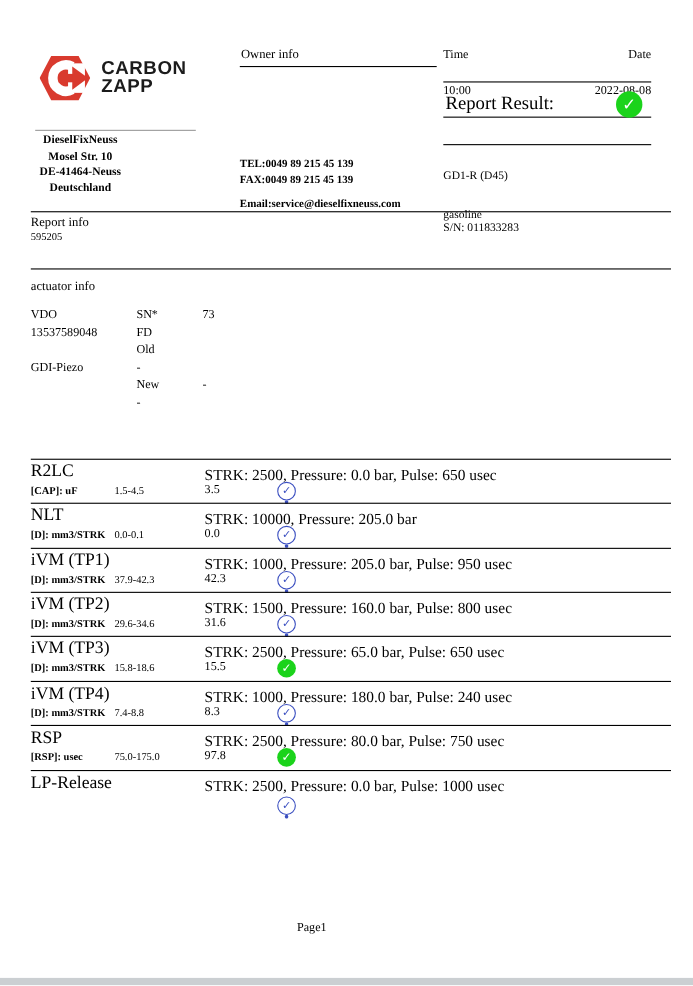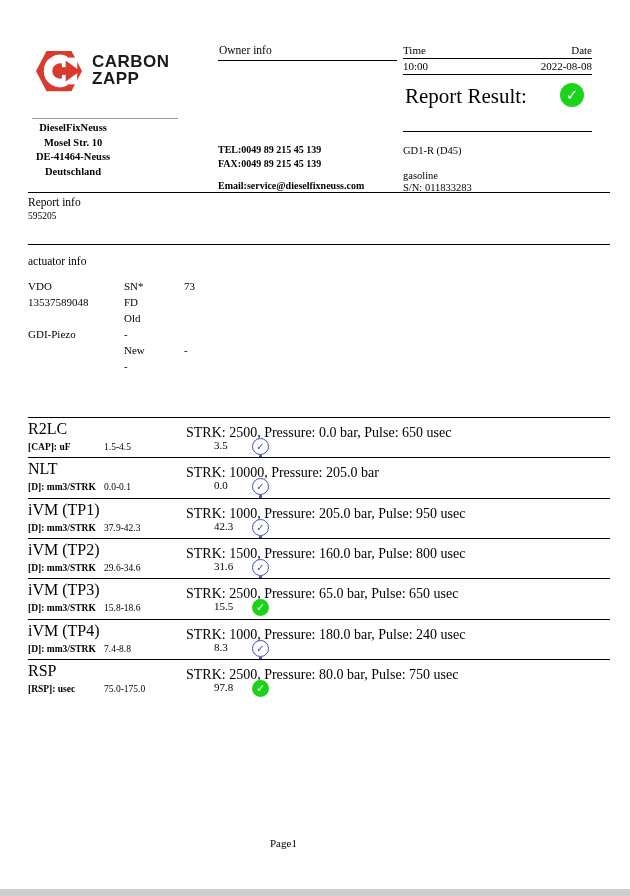--- a/index.html
+++ b/index.html
@@ -8,52 +8,52 @@
   .abs{position:absolute;}
   
   #logo-icon{left:36px;top:48px;width:46px;height:46px;}
   #logo-text{left:92px;top:53px;font-family:"Liberation Sans","DejaVu Sans",sans-serif;
              font-weight:800;font-size:17px;line-height:17px;letter-spacing:0.5px;color:#1b1b1b;}
   
   #owner-info-label{left:219px;top:44px;font-size:11.5px;}
   #owner-info-rule{left:218px;top:60px;width:179px;border-bottom:1.3px solid #000;}
   #timedate{left:403px;top:44px;width:189px;}
   .td-row{display:flex;justify-content:space-between;font-size:11px;
-          border-bottom:1.3px solid #000;padding-bottom:2px;align-items:flex-end;}
+          border-bottom:1.3px solid #000;padding-bottom:18px;align-items:flex-end;}
   .td-row + .td-row{margin-top:1px;}
-  #report-result{left:405px;top:84px;font-size:21px;}
+  #report-result{left:405px;top:84px;font-size:17px;}
   .check-big{left:560px;top:83px;width:24px;height:24px;border-radius:50%;
              background:var(--green);color:#fff;font-weight:bold;font-size:15px;
              display:flex;align-items:center;justify-content:center;
              font-family:"DejaVu Sans",sans-serif;}
   
   #addr-rule{left:32px;top:118px;width:146px;border-bottom:1px solid #999;}
   #address{left:36px;top:121px;font-size:10.5px;font-weight:bold;line-height:14.5px;text-align:center;}
   #contact{left:218px;top:143px;font-size:10px;line-height:14px;font-weight:bold;}
   #contact .gap{margin-top:8px;}
   #device{left:403px;top:131px;width:189px;border-top:1.3px solid #000;font-size:10.5px;}
-  #device .l1{margin-top:12px;line-height:13px;}
+  #device .l1{margin-top:22px;line-height:13px;}
   #device .l2{margin-top:6px;line-height:12px;}
   
   .wide-rule{left:28px;width:582px;border-bottom:1.5px solid #000;}
   #client-label{left:28px;top:196px;font-size:11.5px;}
   #client-value{left:28px;top:211px;font-size:9.5px;}
   #actuator-label{left:28px;top:255px;font-size:11.5px;}
   #actuator-grid{left:28px;top:280px;font-size:11px;}
   .act-row{position:absolute;left:0;width:300px;height:16px;}
   .act-c1{position:absolute;left:0;}
   .act-c2{position:absolute;left:96px;}
   .act-c3{position:absolute;left:156px;}
   
   .trow{position:absolute;left:28px;width:582px;height:40px;border-top:1.5px solid #000;}
   .tname{position:absolute;left:0;top:2px;font-size:16px;}
   .tparams{position:absolute;left:158px;top:7px;font-size:14px;}
   .tunit{position:absolute;left:0;top:24px;font-size:9.5px;font-weight:bold;}
   .trange{position:absolute;left:76px;top:24px;font-size:9.5px;}
-  .tvalue{position:absolute;left:158px;top:21px;font-size:11px;margin-left:28px;}
+  .tvalue{position:absolute;left:158px;top:21px;font-size:11px;}
   .check{position:absolute;left:224px;top:20px;width:15px;height:15px;border-radius:50%;
          display:flex;align-items:center;justify-content:center;
          font-family:"DejaVu Sans",sans-serif;font-weight:bold;}
   .check-blue{border:1.6px solid var(--blue);color:var(--blue);font-size:10px;}
   .check-blue::after{content:"";position:absolute;left:6px;bottom:-4px;width:3px;height:3px;
                      background:var(--blue);border-radius:1px;}
   .check-green{background:var(--green);color:#fff;font-size:11px;width:17px;height:17px;}
   .check::before{content:"\2713";}
   .check-big::before{content:"\2713";}
   
@@ -202,17 +202,25 @@
     <span class="check check-blue"></span>
   </div>
   <div class="trow" style="top:659px">
     <div class="tname">RSP</div>
     <div class="tparams">STRK: 2500, Pressure: 80.0 bar, Pulse: 750 usec</div>
     <div class="tunit">[RSP]: usec</div>
     <div class="trange">75.0-175.0</div>
     <div class="tvalue">97.8</div>
     <span class="check check-green"></span>
   </div>
+  <div class="trow" style="top:700px;height:48px">
+    <div class="tname">LP-Release</div>
+    <div class="tparams">STRK: 2500, Pressure: 0.0 bar, Pulse: 1000 usec</div>
+    <div class="tunit"></div>
+    <div class="trange"></div>
+    <div class="tvalue"></div>
+    <span class="check check-blue" style="top:23px"></span>
+  </div>
 
   <div id="page-num" class="abs">Page1</div>
   <div id="bottom-strip" class="abs"></div>
 
 </div>
 
 </body></html>

